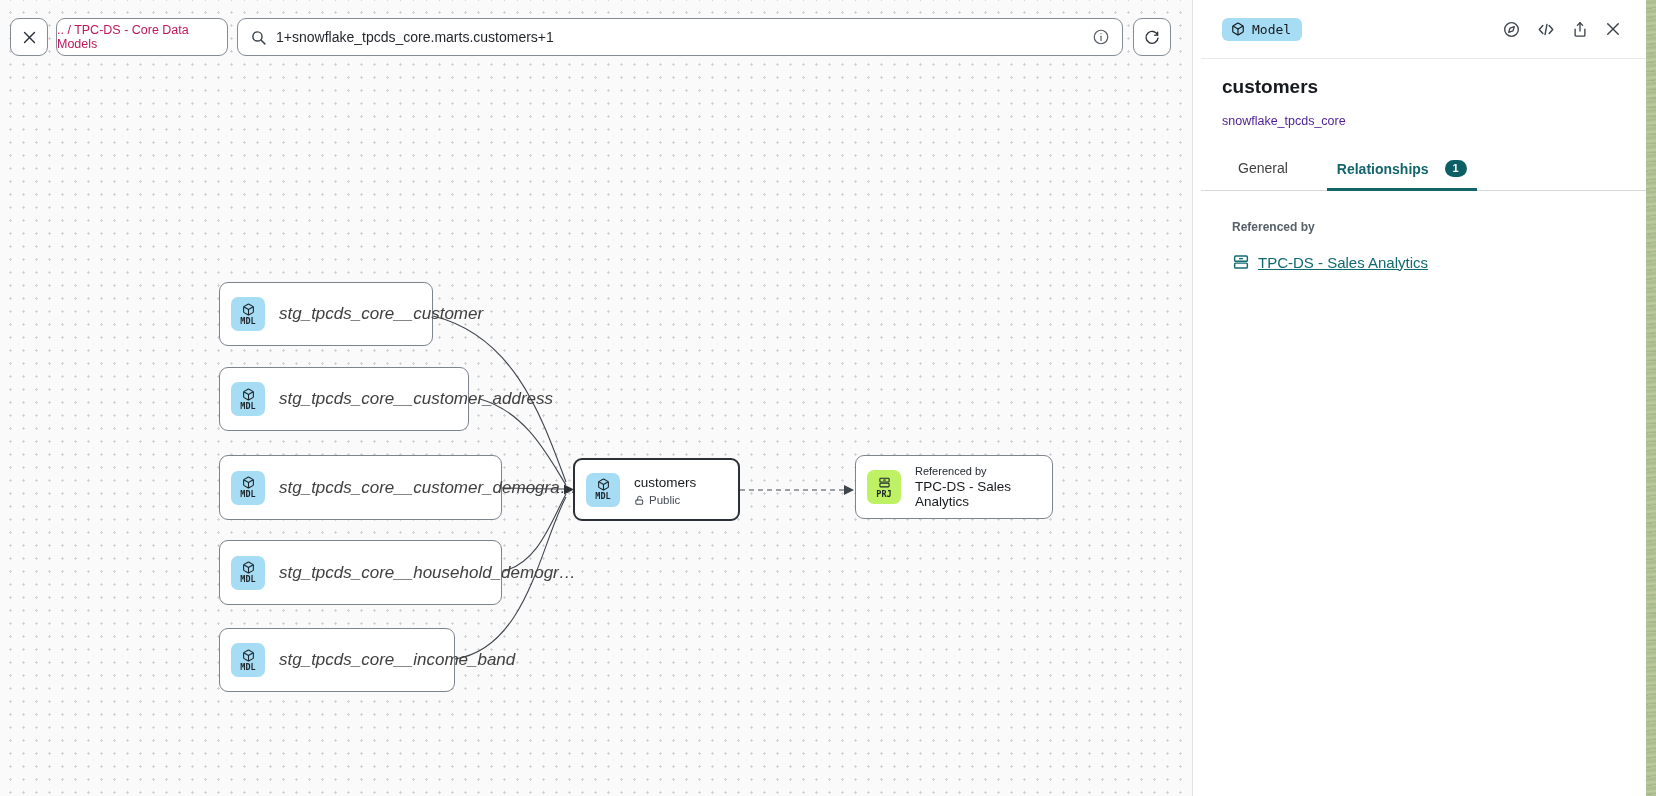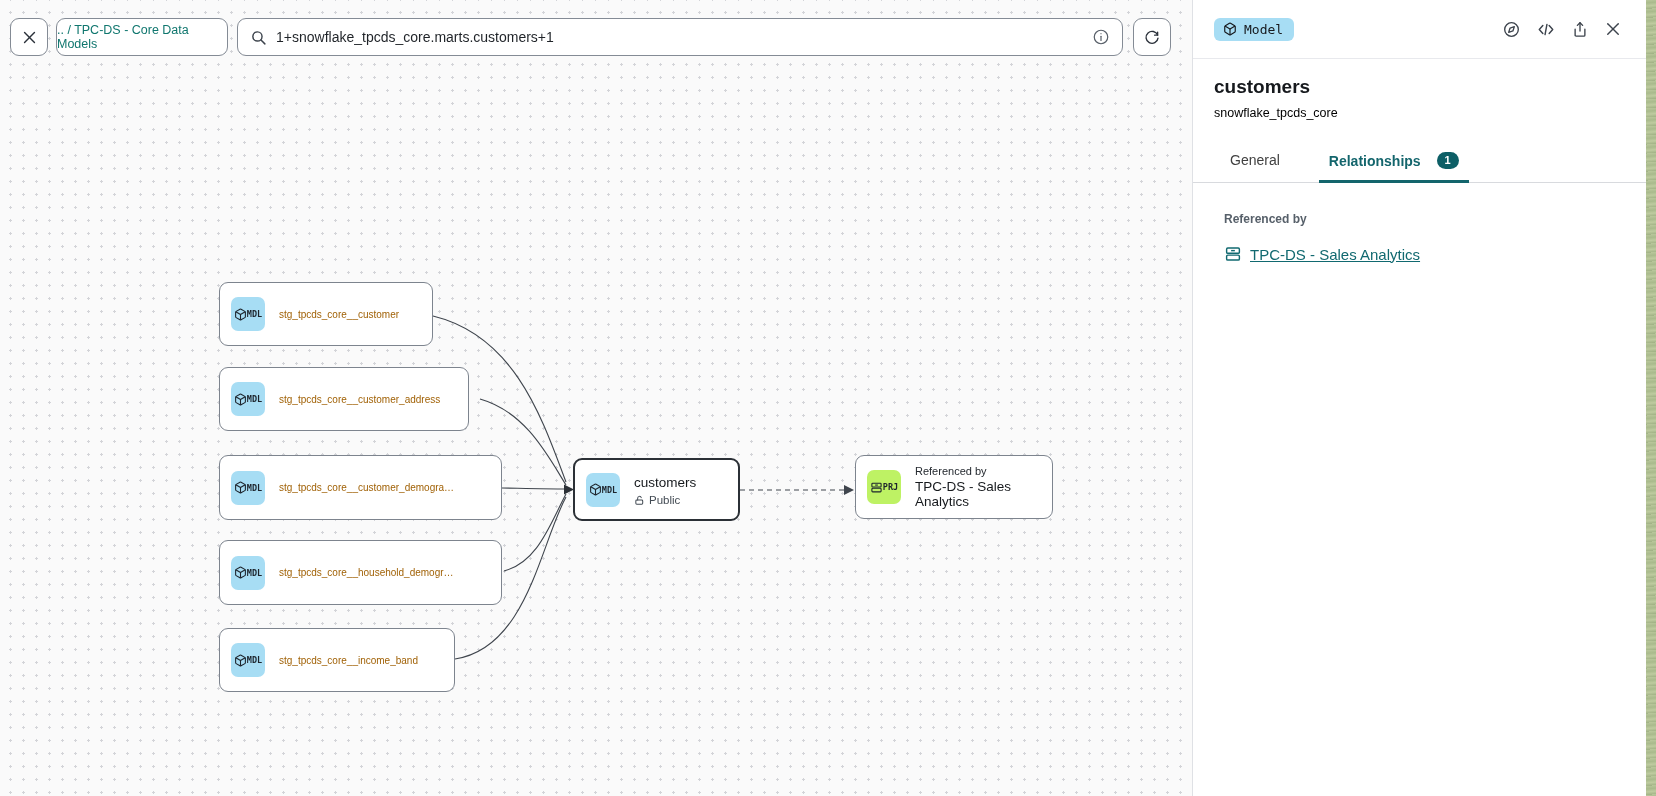--- a/index.html
+++ b/index.html
@@ -17,71 +17,71 @@
   .edges { position:absolute; left:0; top:0; width:1192px; height:796px; }
 
   
   .toolbar { position:absolute; left:0; top:0; width:1192px; height:74px; }
   .tb-btn, .tb-chip, .tb-search {
     position:absolute; top:18px; height:38px; background:#ffffff;
     border:1px solid #848b95; border-radius:9px;
     display:flex; align-items:center; color:#2b313a;justify-content:center;
   }
   .tb-btn { width:38px; justify-content:center; }
-  .tb-chip { left:56px; width:172px; justify-content:flex-end; font-size:12.5px; color:#0f766e; }
+  .tb-chip { left:56px; width:172px; justify-content:flex-end; font-size:12.5px; color:#be185d; }
   .tb-search { left:237px; width:886px; padding:0 12px; gap:9px; }
   .tb-search input {
     flex:1; border:none; outline:none; font-size:14px; color:#1f2328;
     font-family:"Liberation Sans", sans-serif; background:transparent;
   }
   .tb-close { left:10px; }
   .tb-refresh { left:1133px; }
   .icon { display:inline-flex; align-items:center; justify-content:center; }
   .icon svg { display:block; }
 
   
   .node {
     position:absolute; background:#ffffff; border:1px solid #7d848e; border-radius:9px;
     display:flex; align-items:center; padding-left:11px; gap:14px; cursor:pointer;
   }
   .node-badge {
     width:34px; height:34px; border-radius:7px; background:#a7ddf4;
-    display:flex; flex-direction:row; align-items:center; justify-content:center;
+    display:flex; flex-direction:column; align-items:center; justify-content:center;
     color:#1d242c; flex:0 0 auto;
   }
   .node-badge .bdg-txt { font-family:"DejaVu Sans Mono", monospace; font-size:8.5px; font-weight:bold; line-height:9px; margin-top:1px; }
-  .node-label { font-size:10px; color:#a16207; white-space:nowrap; }
+  .node-label { font-size:17px; color:#404040; white-space:nowrap;font-style:italic; }
   .node-selected { border:2px solid #2b3036; }
   .node-title { font-size:13.5px; color:#16191d; font-weight:500; }
   .node-sub { display:flex; align-items:flex-end; gap:4px; margin-top:3px; font-size:11.5px; color:#424a53; }
   .node-cap { font-size:11px; color:#24292f; }
   .node-ref-title { font-size:13.5px; color:#16191d; margin-top:2px; }
   .badge-prj { background:#bef264; }
 
   
   .panel {
     position:absolute; left:1192px; top:0; width:454px; height:796px;
-    background:#ffffff; border-left:1px solid #dfe1e5;
+    background:#ffffff; border-left:1px solid #dfe1e5;padding-left:8px;
   }
   .panel-header {
     height:59px; display:flex; align-items:center; padding:0 24px 0 21px;
     border-bottom:1px solid #e8e9ed;
   }
   .type-badge {
     display:flex; align-items:center; gap:7px; background:#a7ddf4; color:#16191d;
     border-radius:6px; padding:4px 11px 4px 9px;
     font-family:"DejaVu Sans Mono", monospace; font-size:13px;
   }
   .hdr-spacer { flex:1; }
   .hdr-icons { display:flex; align-items:center; gap:15px; color:#3c434c; }
   .hdr-icons .icon { cursor:pointer; }
 
   .title-block { padding:17px 22px 0 21px; }
   .panel-title { font-size:19px; font-weight:bold; color:#16191d; }
-  .panel-sub { font-size:12.5px; color:#000000; margin-top:8px; }
+  .panel-sub { font-size:12.5px; color:#4c1d95; margin-top:16px; }
 
   .tabs { display:flex; gap:49px; padding-left:37px; margin-top:24px; border-bottom:1px solid #d8dade; }
   .tab { padding:8px 0 13px 0; font-size:14px; color:#404040; cursor:pointer; position:relative; }
   .tab-active { color:#13656c; font-weight:bold; display:flex; align-items:center; gap:16px; }
   .tab-active::after {
     content:""; position:absolute; left:-10px; right:-10px; bottom:-1px; height:3px; background:#13656c;
   }
   .tab-count {
     background:#0d5f66; color:#ffffff; font-size:11px; font-weight:bold;
     border-radius:10px; padding:2px 8px; line-height:13px;

